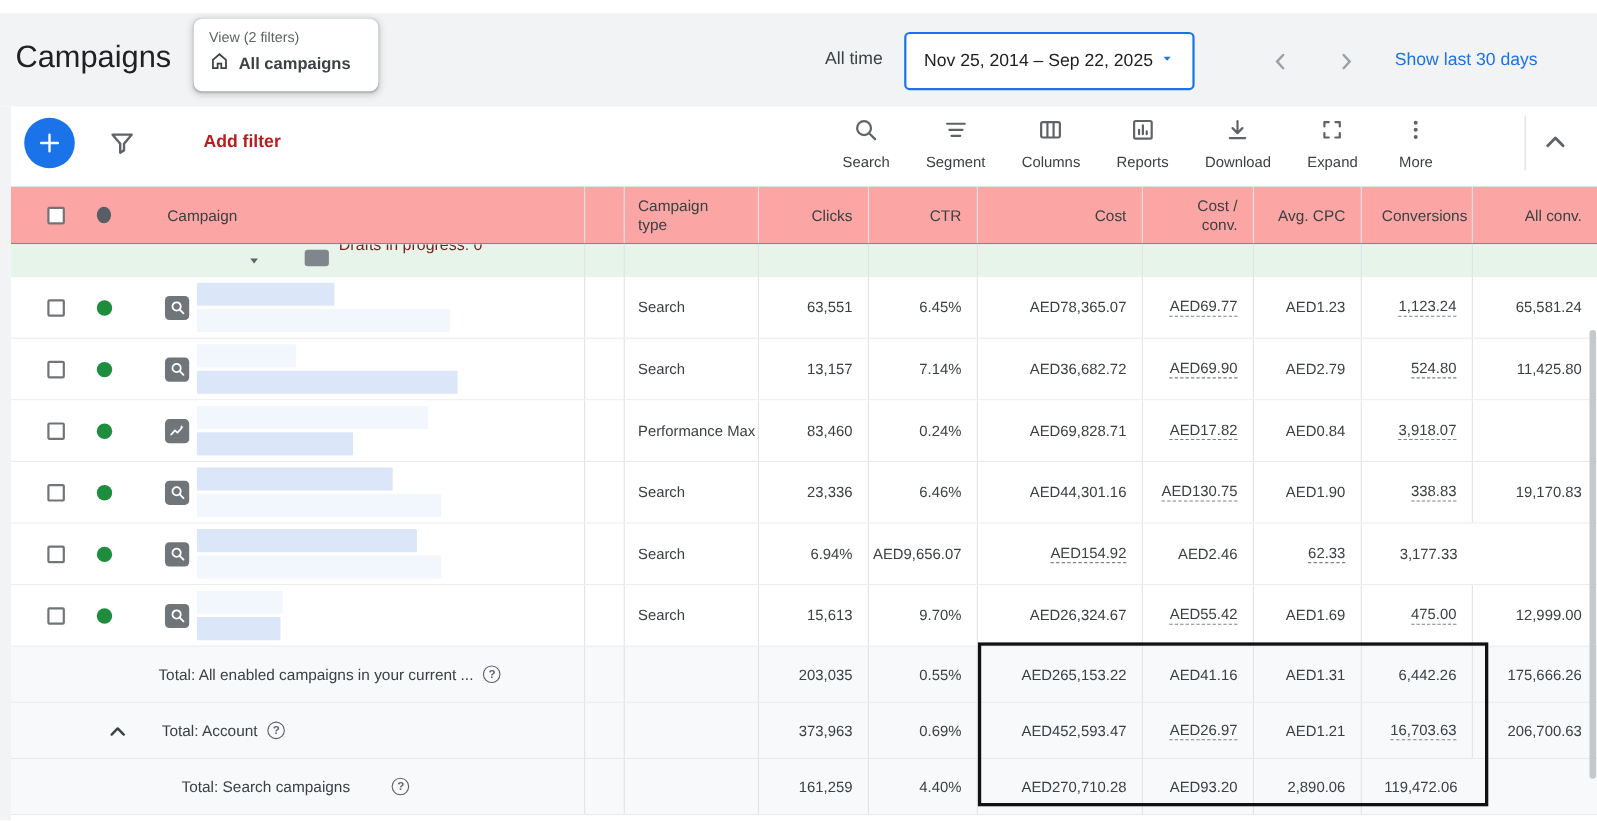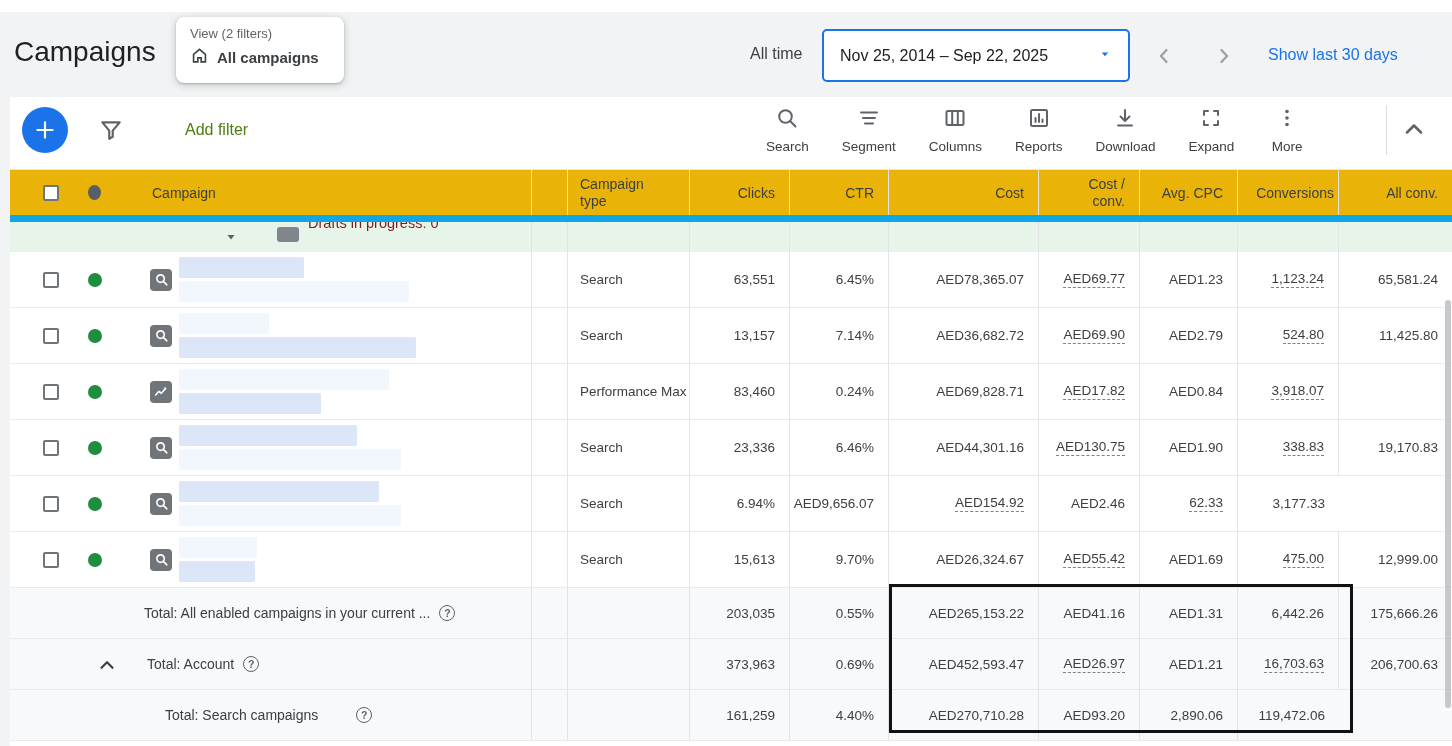--- a/index.html
+++ b/index.html
@@ -9,49 +9,49 @@
   
   .top-band { position:absolute; left:0; top:12px; width:1452px; height:85px; background:#f1f3f4; }
   .page-title { position:absolute; left:14px; top:36px; font-size:28px; color:#202124; }
   .view-chip { position:absolute; left:176px; top:17px; width:168px; height:66px; background:#fff; border-radius:8px;
                box-shadow:0 1px 2px rgba(60,64,67,.3), 0 2px 6px 2px rgba(60,64,67,.15); padding:9px 14px; }
   .view-chip .vc-label { font-size:13px; color:#5f6368; }
   .view-chip .vc-row { display:flex; align-items:center; gap:8px; margin-top:5px; }
   .view-chip .vc-name { font-size:15px; font-weight:bold; color:#3c4043; }
 
   .all-time { position:absolute; left:750px; top:45px; font-size:16px; color:#3c4043; }
-  .date-box { position:absolute; left:822px; top:29px; width:308px; height:53px; background:#fff;
+  .date-box { position:absolute; left:822px; top:29px; width:264px; height:53px; background:#fff;
               border:2px solid #1a73e8; border-radius:5px; display:flex; align-items:center; padding:0 16px; }
   .date-box .date-text { font-size:16px; color:#202124; flex:1; }
   .nav-chev { position:absolute; top:40px; width:32px; height:32px; display:flex; align-items:center; justify-content:center; }
   .show-last { position:absolute; left:1268px; top:46px; font-size:16px; font-weight:500; color:#1a73e8; }
 
   
   .toolbar { position:absolute; left:0; top:97px; width:1452px; height:73px; background:#fff; border-bottom:1px solid #e3e5e8; }
   .fab { position:absolute; left:22px; top:10px; width:46px; height:46px; border-radius:50%; background:#1a73e8;
          color:#fff; display:flex; align-items:center; justify-content:center; }
   .fab svg { display:block; }
   .funnel-btn { position:absolute; left:98px; top:20px; }
-  .add-filter { position:absolute; left:185px; top:24px; font-size:16px; color:#4d7c0f; }
+  .add-filter { position:absolute; left:185px; top:24px; font-size:16px; color:#b91c1c;font-weight:bold; }
   .tb-actions { position:absolute; left:766px; top:9px; display:flex; gap:33px; }
   .tb-btn { display:flex; flex-direction:column; align-items:center; gap:5px; min-width:40px; }
   .tb-btn .tb-label { font-size:13.5px; color:#3c4043; }
   .tb-divider { position:absolute; left:1386px; top:8px; width:1px; height:50px; background:#dadce0; }
   .collapse-btn { position:absolute; left:1400px; top:18px; }
 
   
   .left-strip { position:absolute; left:0; top:97px; width:10px; height:649px; background:#f1f3f4; }
   .table-area { position:absolute; left:10px; top:170px; width:1442px; }
   .trow { display:grid; grid-template-columns:65px 60px 397px 36px 122px 100px 99px 150px 101px 98px 101px 113px; }
   .cell { position:relative; display:flex; align-items:center; font-size:13.5px; color:#3c4043; }
   .b-r { border-right:1px solid #e1e3e6; }
   .num { justify-content:flex-end; padding-right:14px; text-align:right; }
   .type-cell { padding-left:12px; line-height:17px; }
 
-  .thead { height:52px; border-bottom:7px solid #0ea5e9; background:#eab308; }
+  .thead { height:52px; border-bottom:1px solid #0ea5e9; background:#fca5a5; }
   .thead .cell { font-size:14px; color:#3c4043; }
   .hdr-2line { line-height:17px; }
 
   .drafts-row { height:30px; background:#e6f4ea; position:relative; overflow:hidden; }
   .drafts-row .cell { overflow:hidden; }
   .drafts-caret { position:absolute; left:90px; top:9px; }
   .drafts-chip { position:absolute; left:142px; top:5px; width:22px; height:15px; background:#80868b; border-radius:3px; }
   .drafts-text { position:absolute; left:173px; top:-7px; font-size:14.5px; color:#7f1d1d; white-space:nowrap; }
 
   .data-row { height:56px; background:#fff; border-bottom:1px solid #e8eaed; }

